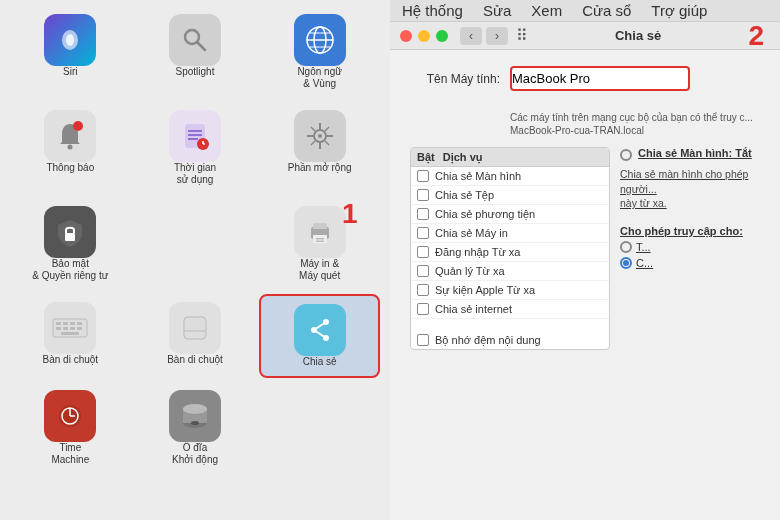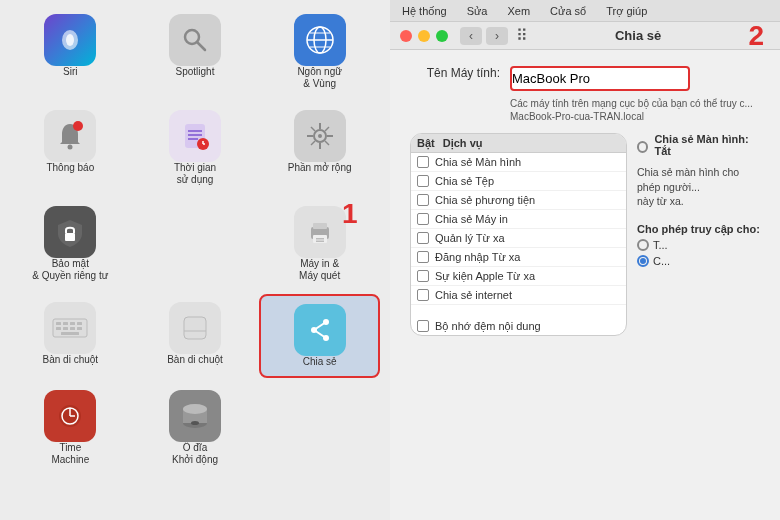--- a/index.html
+++ b/index.html
@@ -169,38 +169,38 @@
 
     
     .menu-bar {
       height: 22px;
       background: #e0e0e0;
       border-bottom: 1px solid #ccc;
       display: flex;
       align-items: center;
       padding: 0 8px;
       gap: 12px;
-      font-size: 11px;
+      font-size: 15px;
       color: #333;
     }
 
     .menu-item {
       cursor: pointer;
       padding: 2px 4px;
     }
 
     
     .window-content {
       padding: 16px 20px;
     }
 
     .field-row {
       display: flex;
-      align-items: flex-start;
-      margin-bottom: 6px;
+      align-items: center;
+      margin-bottom: 20px;
     }
 
     .field-label {
       font-size: 12px;
       color: #333;
       min-width: 90px;
       text-align: right;
       margin-right: 10px;
     }
 
@@ -223,23 +223,23 @@
     }
 
     
     .service-area {
       display: flex;
       gap: 10px;
       margin-top: 8px;
     }
 
     .service-table {
-      width: 217px;
+      width: 200px;
       border: 1px solid #ccc;
-      border-radius: 12px;
+      border-radius: 4px;
       background: white;
       font-size: 11px;
       overflow: hidden;
     }
 
     .service-header {
       display: flex;
       background: #e0e0e0;
       border-bottom: 1px solid #ccc;
       padding: 3px 6px;
@@ -270,20 +270,21 @@
 
     
     .info-panel {
       flex: 1;
       font-size: 11px;
       color: #333;
     }
 
     .info-section {
       margin-bottom: 14px;
+      text-decoration: underline;
     }
 
     .info-label {
       font-weight: bold;
       margin-bottom: 4px;
     }
 
     .info-text {
       font-size: 10.5px;
       color: #444;
@@ -604,25 +605,25 @@
         <div class="service-row">
           <div class="service-checkbox"></div>
           <span>Chia sẻ phương tiện</span>
         </div>
         <div class="service-row">
           <div class="service-checkbox"></div>
           <span>Chia sẻ Máy in</span>
         </div>
         <div class="service-row">
           <div class="service-checkbox"></div>
+          <span>Đăng nhập Từ xa</span>
+        </div>
+        <div class="service-row">
+          <div class="service-checkbox"></div>
           <span>Quản lý Từ xa</span>
-        </div>
-        <div class="service-row">
-          <div class="service-checkbox"></div>
-          <span>Đăng nhập Từ xa</span>
         </div>
         <div class="service-row">
           <div class="service-checkbox"></div>
           <span>Sự kiện Apple Từ xa</span>
         </div>
         <div class="service-row">
           <div class="service-checkbox"></div>
           <span>Chia sẻ internet</span>
         </div>
         <div class="service-row">

